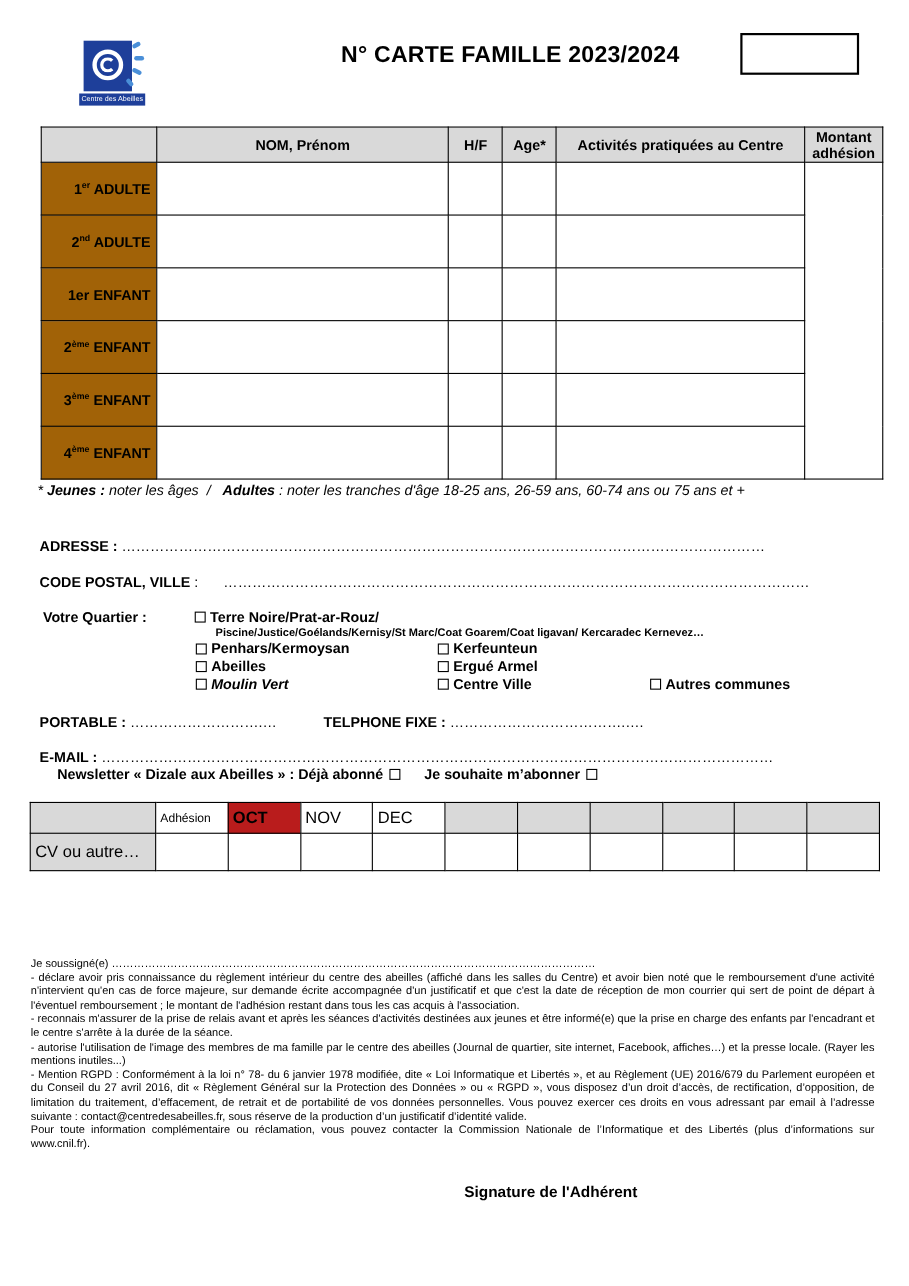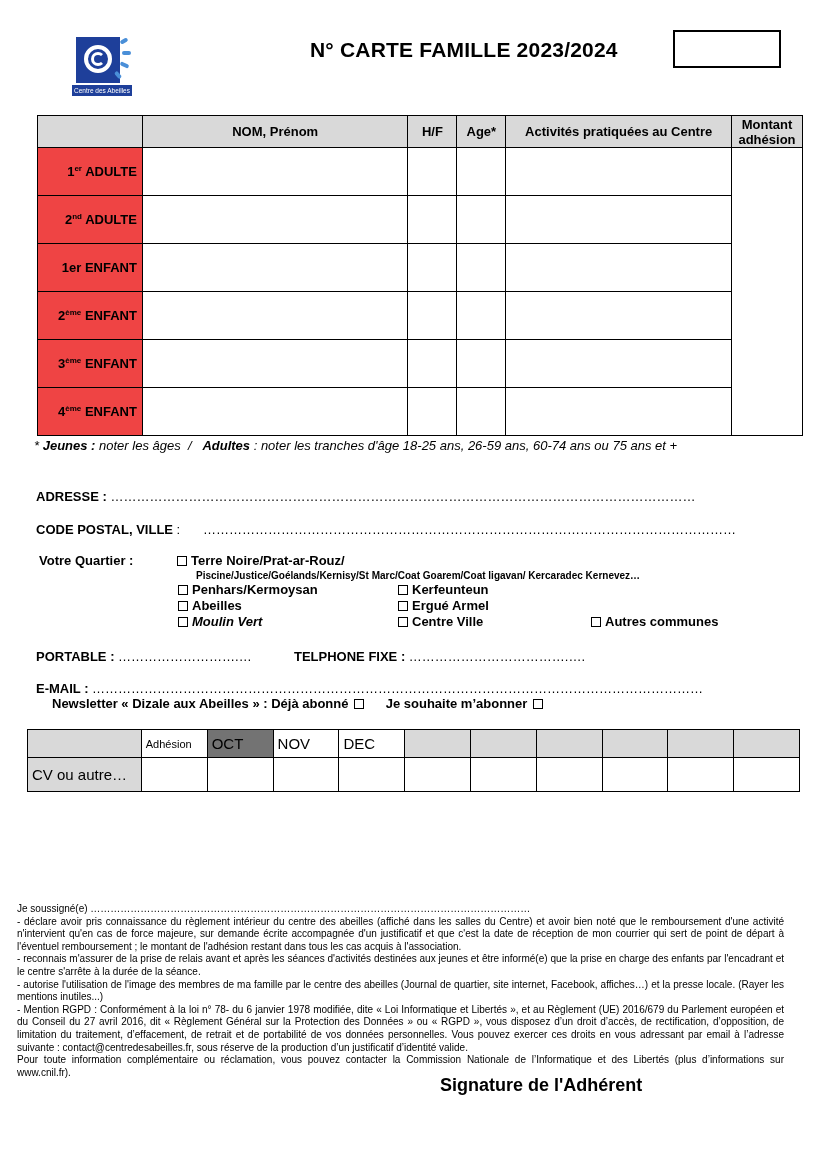--- a/index.html
+++ b/index.html
@@ -13,21 +13,21 @@
   .logo .ray { position: absolute; background: #4a8fd8; border-radius: 2px; }
   .logo .caption { position: absolute; left: 0; top: 52px; width: 60px; height: 11px; background: #1e3f9a; color: #fff; font-size: 6.5px; text-align: center; line-height: 11px; }
 
   .title { position: absolute; left: 310px; top: 38px; font-size: 21px; font-weight: bold; letter-spacing: 0.2px; }
   .card-box { position: absolute; left: 673px; top: 30px; width: 108px; height: 38px; border: 2px solid #000; }
 
   table { border-collapse: collapse; position: absolute; }
   .members { left: 37px; top: 115px; width: 766px; }
   .members td, .members th { border: 1px solid #000; }
   .members th { background: #d9d9d9; font-size: 13px; font-weight: bold; height: 32px; }
-  .members td.label { background: #ef4444; font-size: 13px; font-weight: bold; text-align: right; padding-right: 5px; height: 48px; width: 105px; }
+  .members td.label { background: #a16207; font-size: 13px; font-weight: bold; text-align: right; padding-right: 5px; height: 48px; width: 105px; }
   .members td.label sup { font-size: 8px; }
   .members .hf { width: 49px; }
   .members .age { width: 49px; }
   .members .act { width: 226px; }
   .members .mont { width: 71px; line-height: 15px; }
   .members .nom { width: 266px; }
 
   .footnote { position: absolute; left: 34px; top: 438px; font-size: 13px; font-style: italic; }
   .footnote b { font-weight: bold; }
 
@@ -41,23 +41,23 @@
   .box { display: inline-block; width: 10px; height: 10px; border: 1.5px solid #000; margin-right: 4px; vertical-align: -1px; }
   .q-sub { position: absolute; left: 157px; top: 17px; font-size: 10px; font-weight: bold; white-space: nowrap; }
 
   .payments { left: 27px; top: 729px; width: 773px; }
   .payments td { border: 1px solid #000; height: 34px; font-size: 15px; padding-left: 4px; }
   .payments tr.head td { background: #d9d9d9; height: 28px; }
   .payments td.rowlabel { background: #d9d9d9; width: 114px; }
   .payments td.small { font-size: 11px; }
   .payments td.col { width: 66px; }
 
-  .legal { position: absolute; left: 17px; top: 871px; width: 767px; font-size: 10px; line-height: 12.6px; text-align: justify; margin-top: 32px; }
+  .legal { position: absolute; left: 28px; top: 871px; width: 767px; font-size: 10px; line-height: 12.6px; text-align: justify; }
   .legal p { margin: 0; }
-  .signature { position: absolute; left: 440px; top: 1075px; font-size: 18px; font-weight: bold; }
+  .signature { position: absolute; left: 422px; top: 1075px; font-size: 14px; font-weight: bold; }
 </style>
 </head>
 <body>
 
 <div class="logo">
   <div class="square"></div>
   <div class="ray" style="left:48px;top:6px;width:8px;height:4px;transform:rotate(-30deg);"></div>
   <div class="ray" style="left:50px;top:18px;width:9px;height:4px;"></div>
   <div class="ray" style="left:48px;top:30px;width:9px;height:4px;transform:rotate(25deg);"></div>
   <div class="ray" style="left:42px;top:40px;width:8px;height:4px;transform:rotate(50deg);"></div>
@@ -166,21 +166,21 @@
   <span class="box" style="margin-left:2px;"></span>
   <span style="margin-left:14px;">Je souhaite m’abonner</span>
   <span class="box" style="margin-left:2px;"></span>
 </div>
 
 <table class="payments">
   <tbody>
       <tr class="head">
     <td class="rowlabel"></td>
     <td class="small" style="background:#fff;width:66px;">Adhésion</td>
-    <td class="col" style="background:#737373;">OCT</td>
+    <td class="col" style="background:#b91c1c;font-weight:bold;">OCT</td>
     <td class="col" style="background:#fff;">NOV</td>
     <td class="col" style="background:#fff;">DEC</td>
     <td class="col"></td>
     <td class="col"></td>
     <td class="col"></td>
     <td class="col"></td>
     <td class="col"></td>
     <td class="col"></td>
   </tr>
   <tr>

